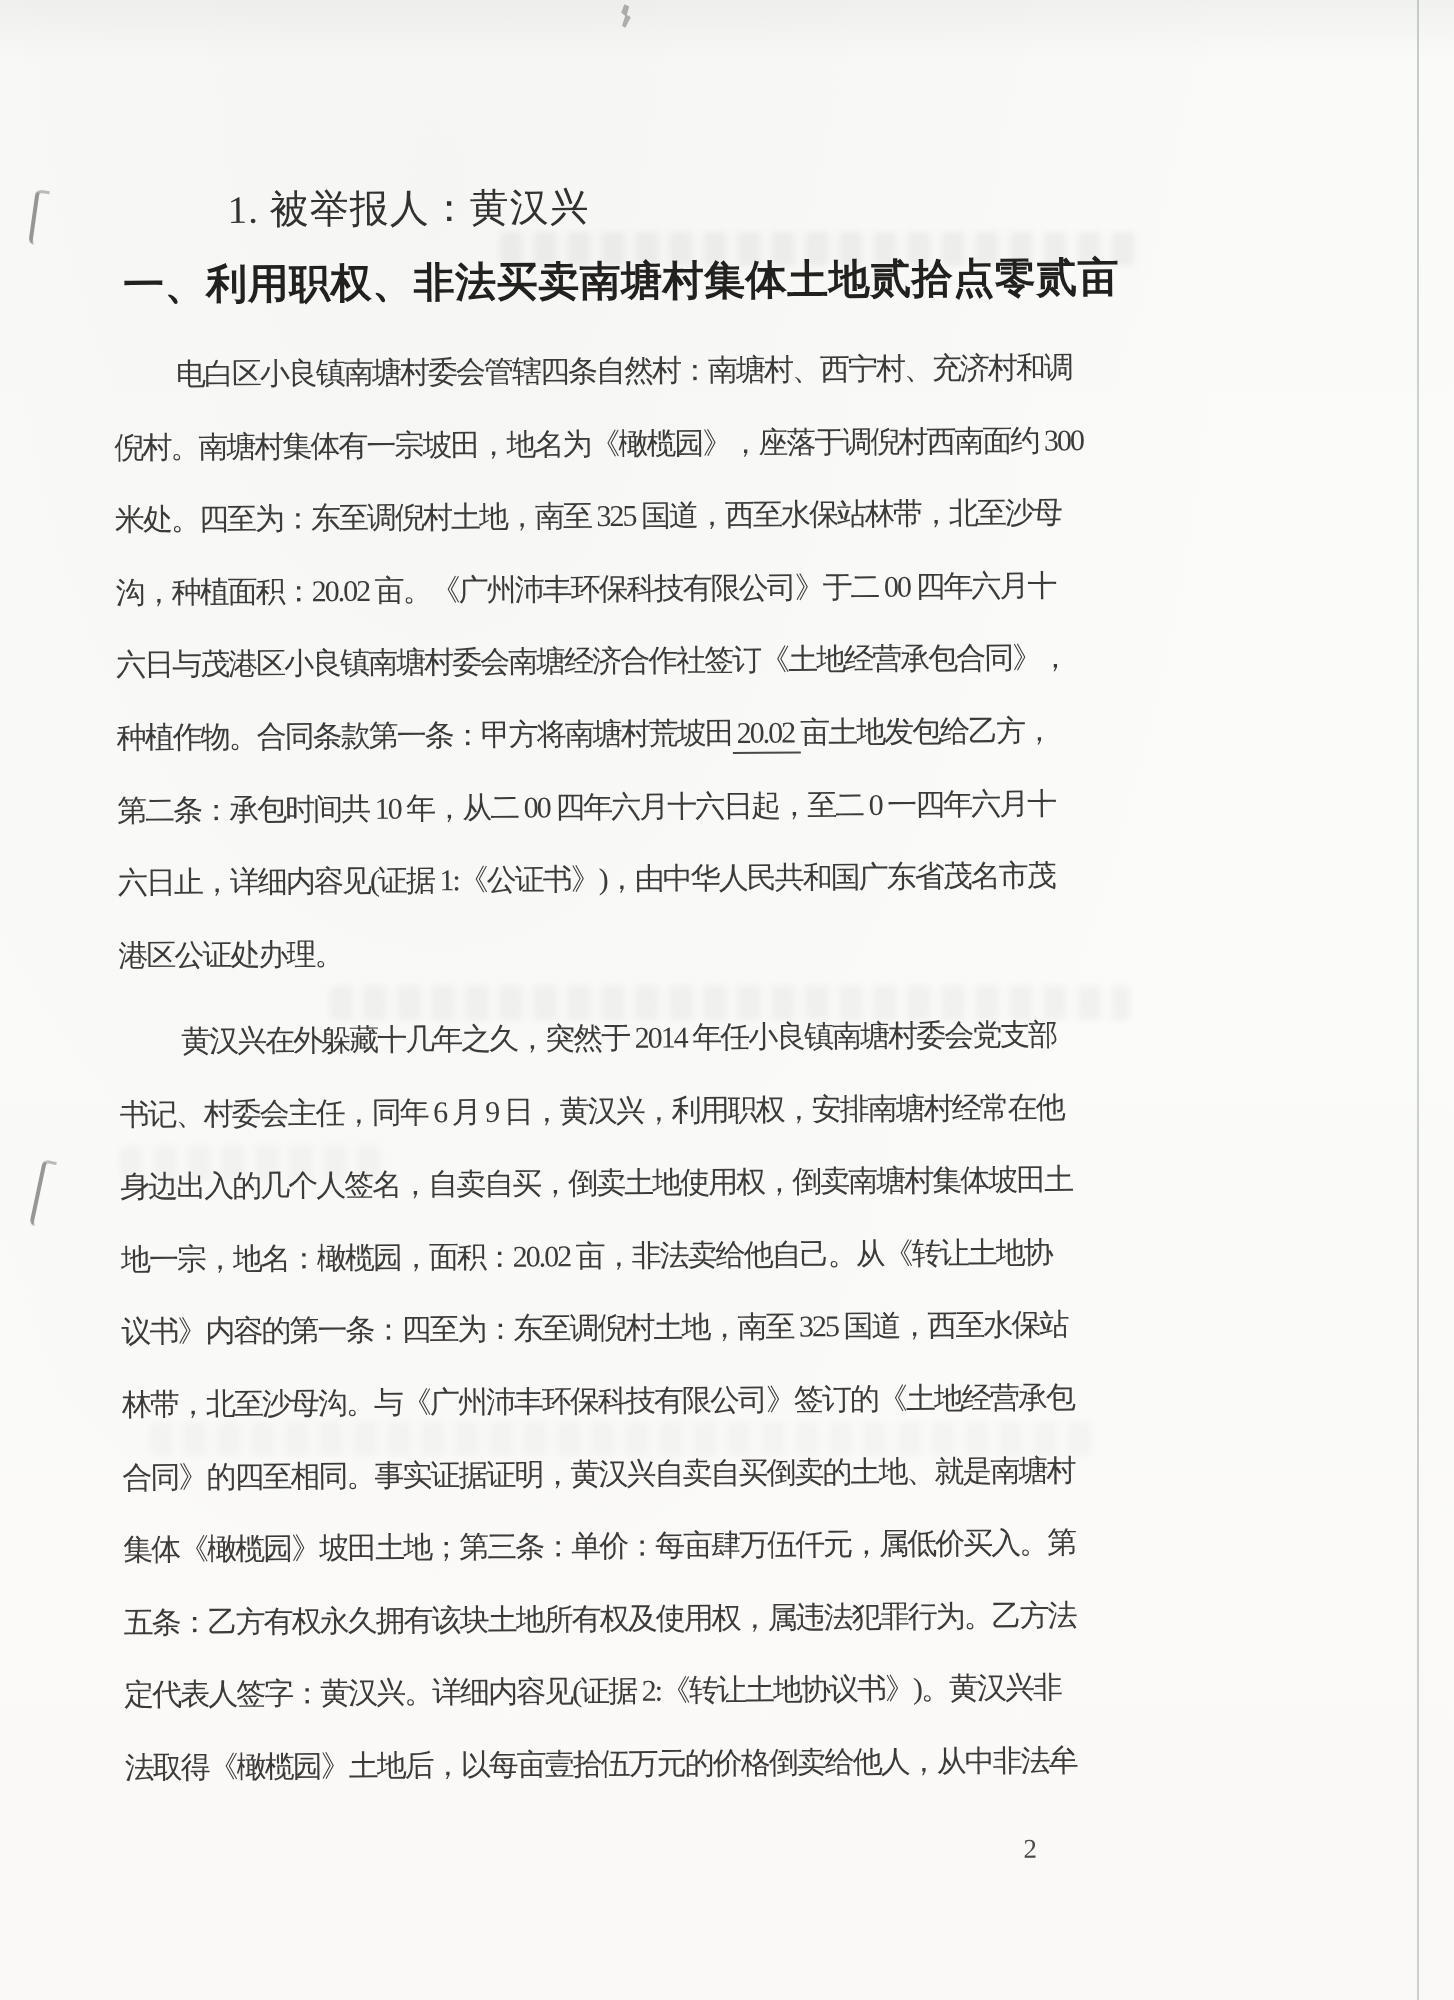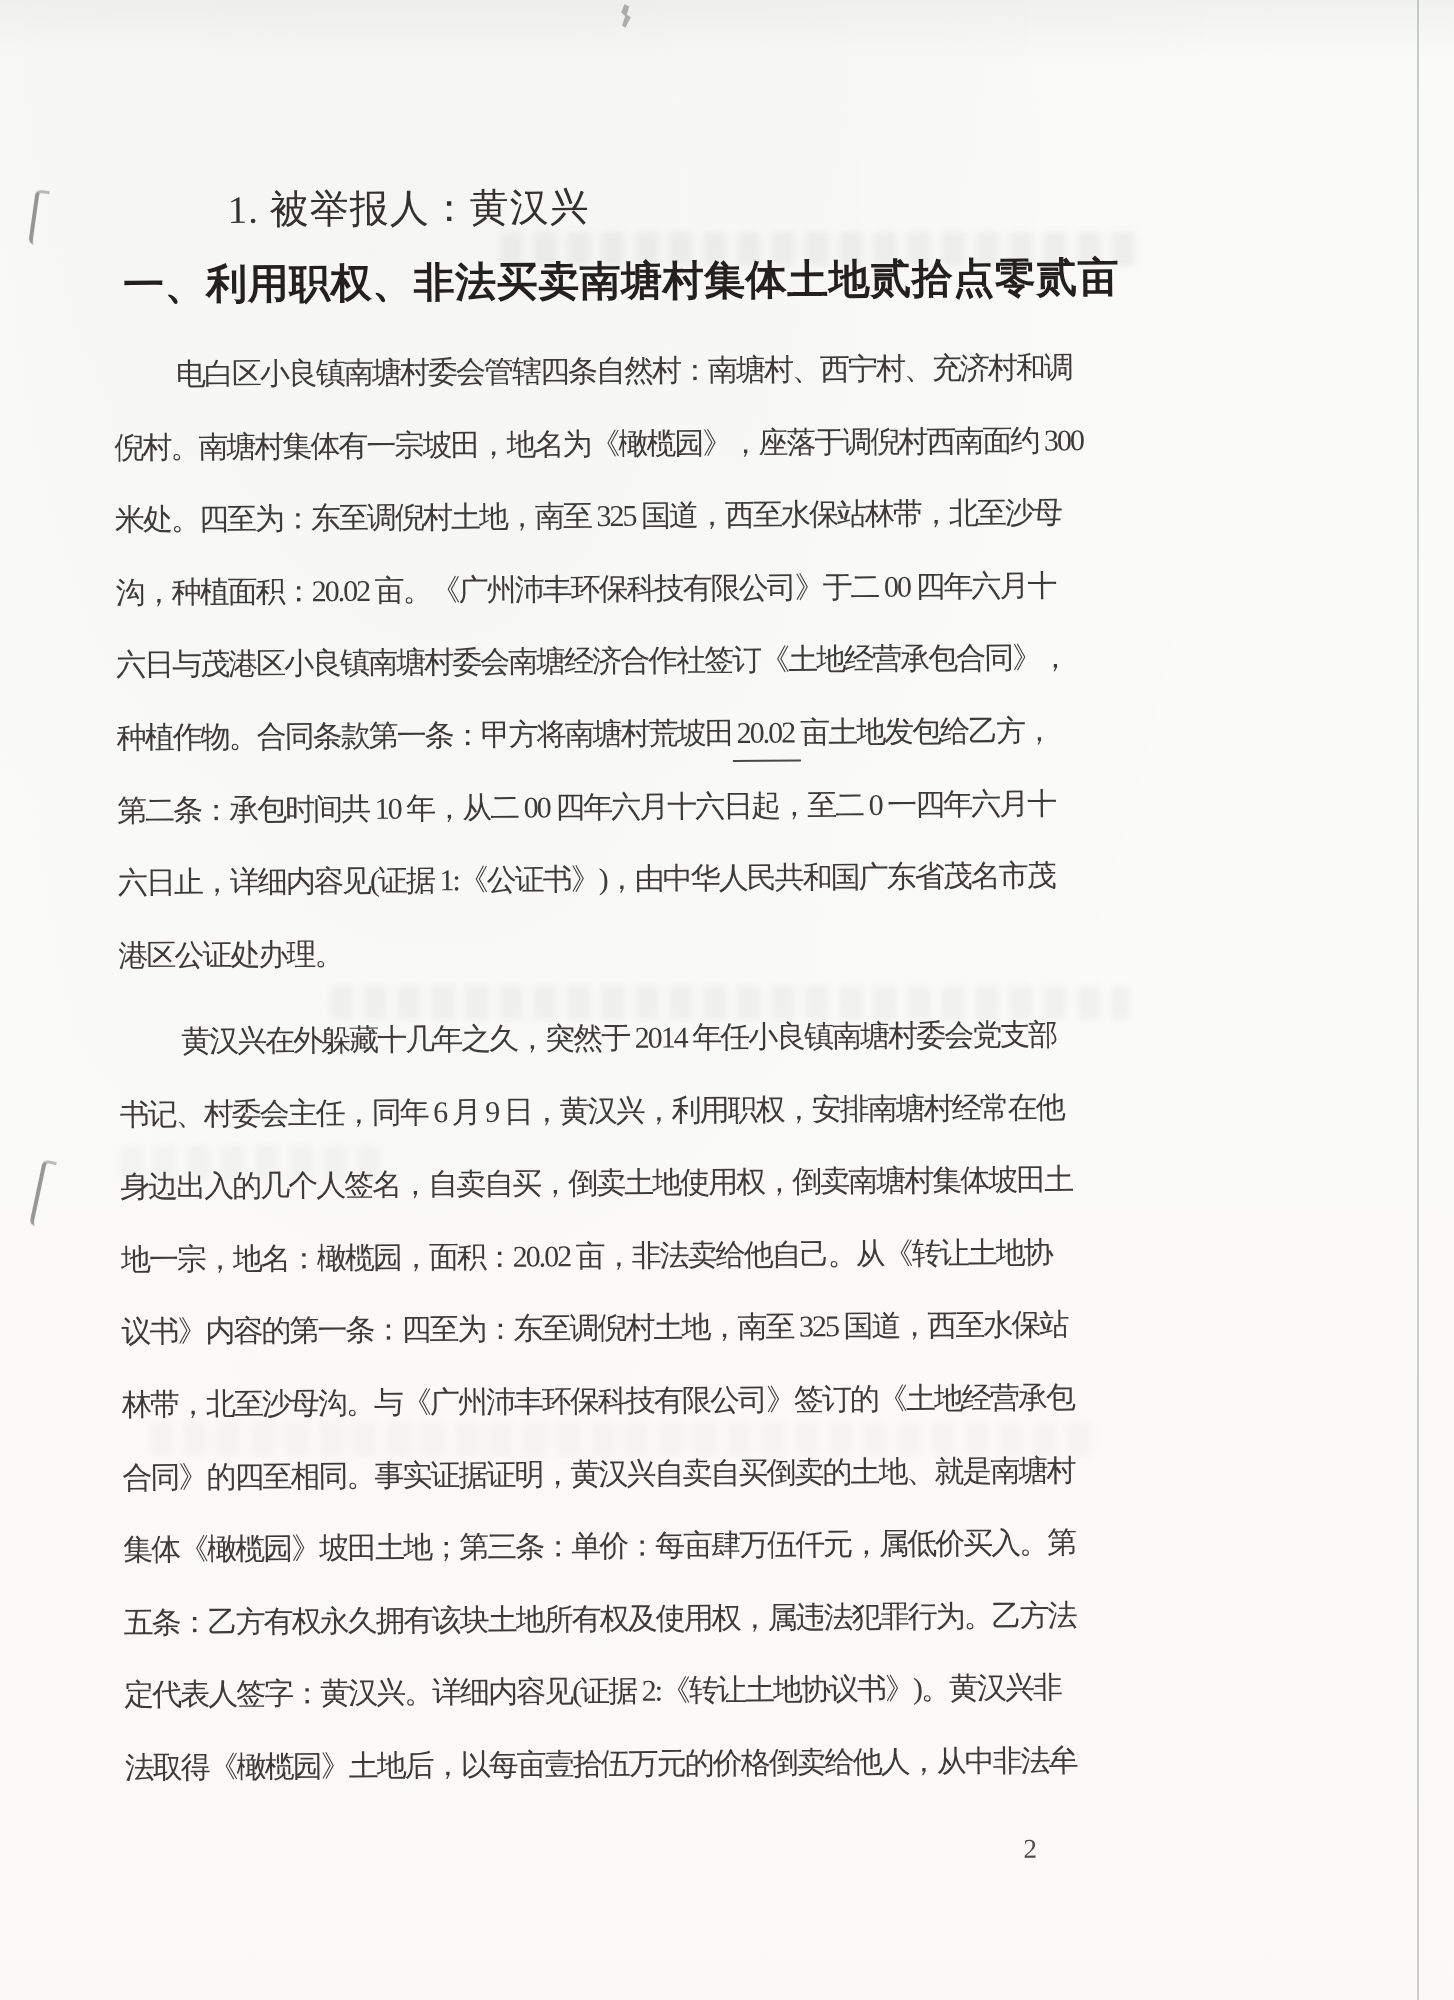--- a/index.html
+++ b/index.html
@@ -37,21 +37,21 @@
   .para:nth-child(1){top:334px;}
   .para:nth-child(2){top:1001px;}
   .line{
     height:72.6px;line-height:72.6px;
     font-size:30px;color:#3c3b3a;
     letter-spacing:-2px;white-space:nowrap;overflow:visible;
   }
   .line.indent{padding-left:62px;}
   .u{
     border-bottom:2px solid #4a4948;
-    padding:0 6px 11px 4px;
+    padding:0 6px 3px 4px;
   }
   .page-number{
     position:absolute;left:1016px;top:1836px;
     font-size:27px;color:#4a4a48;letter-spacing:0;
   }
   
   .edge-line{
     position:absolute;left:1417px;top:0;width:2px;height:2000px;
     background:linear-gradient(180deg,#b9c4be 0%,#c6cdc8 30%,#bfc7c2 70%,#c2c9c4 100%);
     opacity:0.85;

